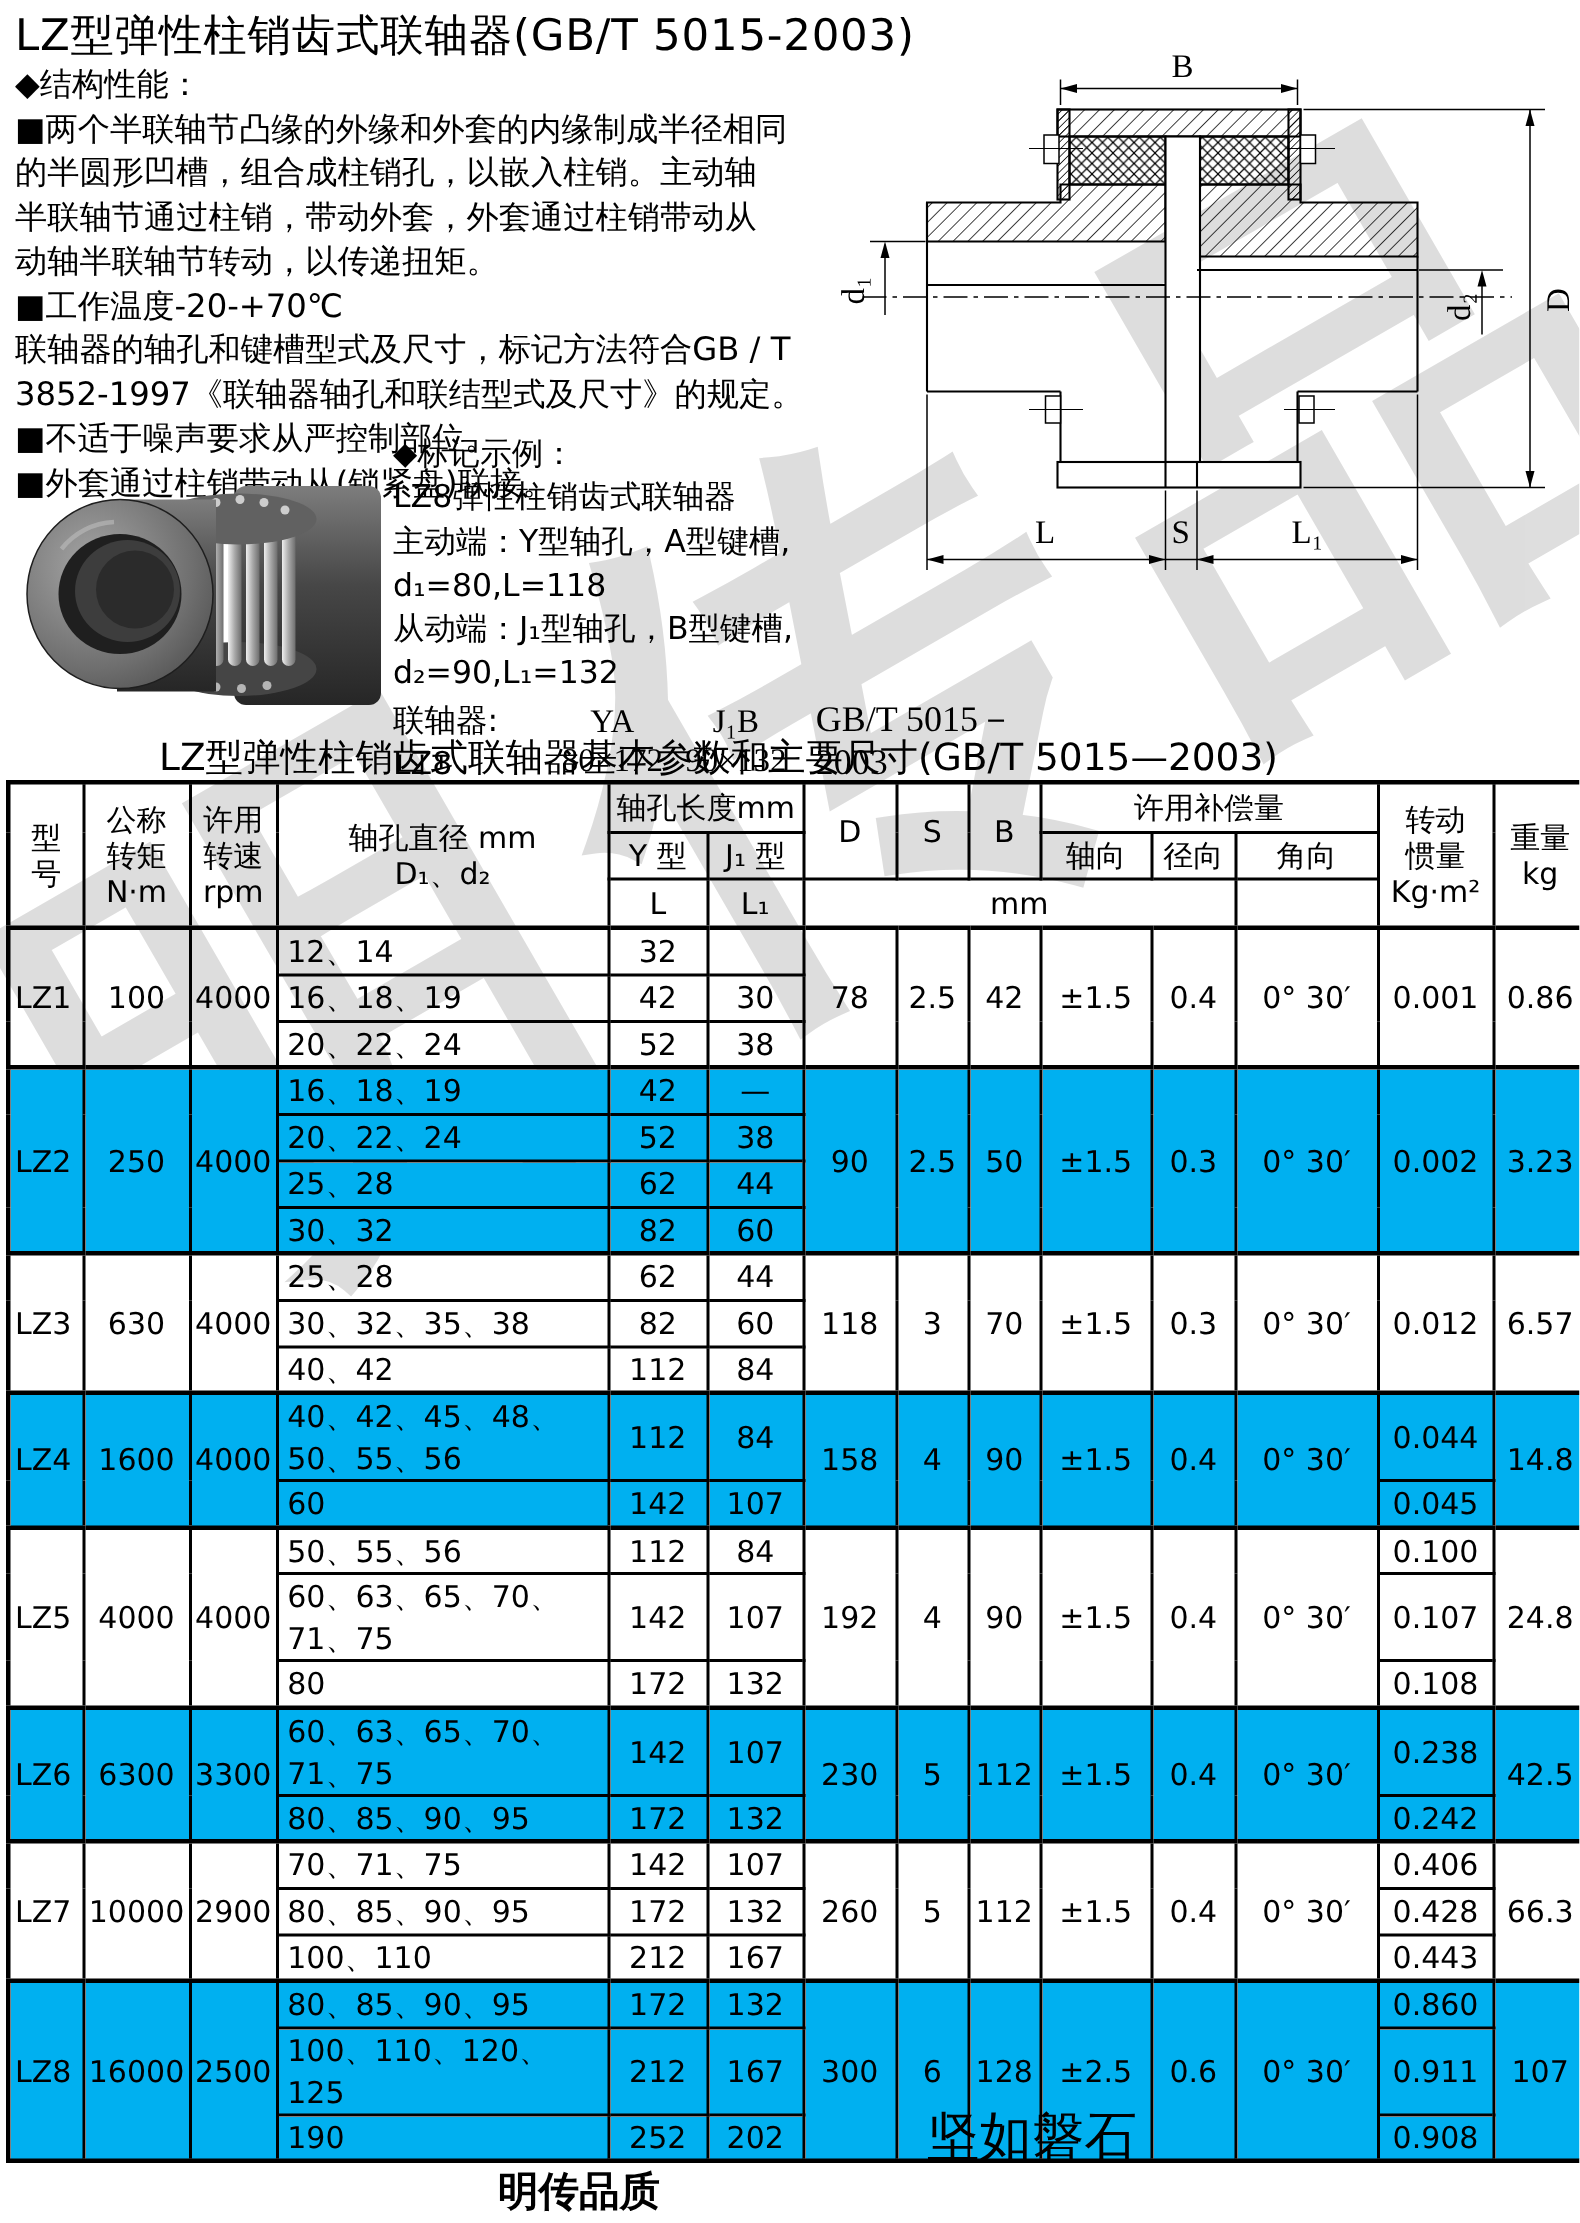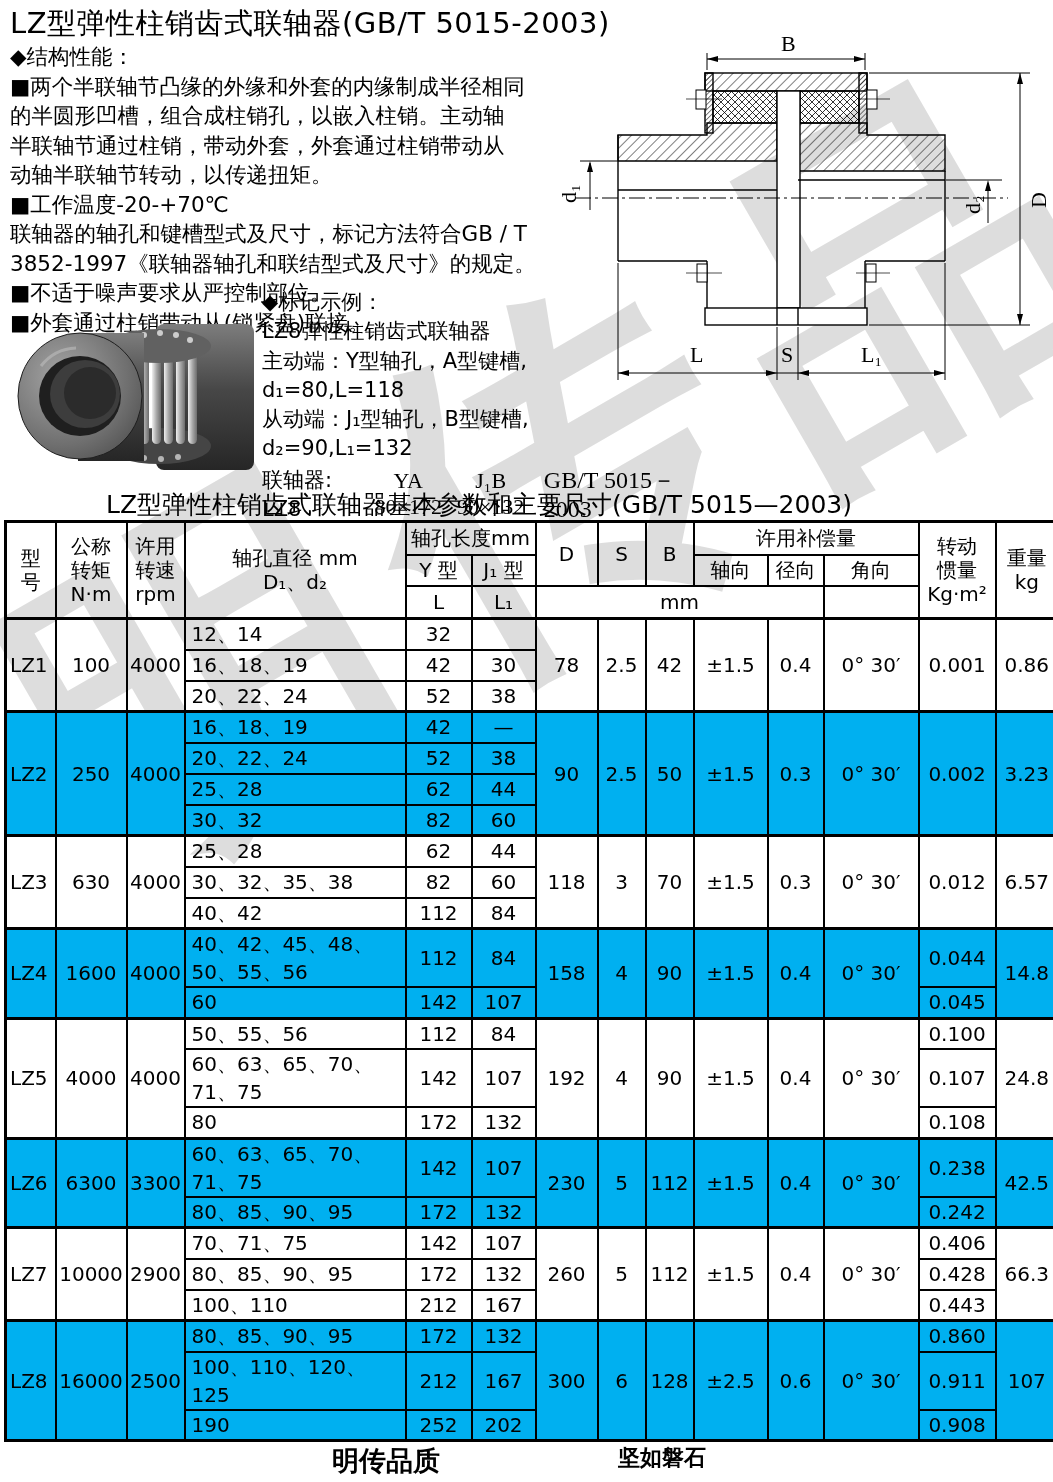--- a/index.html
+++ b/index.html
@@ -34,21 +34,21 @@
   table{border:3px solid #000;}
   tr.sub>td{border-top-width:1px;}
   tr.gs>td{border-top-width:3px;}
   tr{height:31px;}
   .hr1{height:33px}.hr2{height:31px}.hr3{height:33px}
   td.bore{text-align:left;padding-left:6px;white-space:pre-line;line-height:28px;}
   td.mdl{text-align:left;padding-left:3px;}
   tr.hl>td{background:#00b0f0;}
   
   #foot1{left:332px;top:1443px;font-size:27px;font-weight:bold;}
-  #foot2{left:618px;top:1443px;font-size:22px;font-weight:bold;}
+  #foot2{left:618px;top:1401px;font-size:35px;font-weight:normal;}
   .dimtxt{font-family:"Liberation Serif",serif;font-size:22px;}
 </style>
 </head>
 <body>
 
 <div id="page">
 
   <div class="wm">明传品质</div>
 
   <div class="layer" id="page-title">LZ型弹性柱销齿式联轴器(GB/T 5015-2003)</div>

